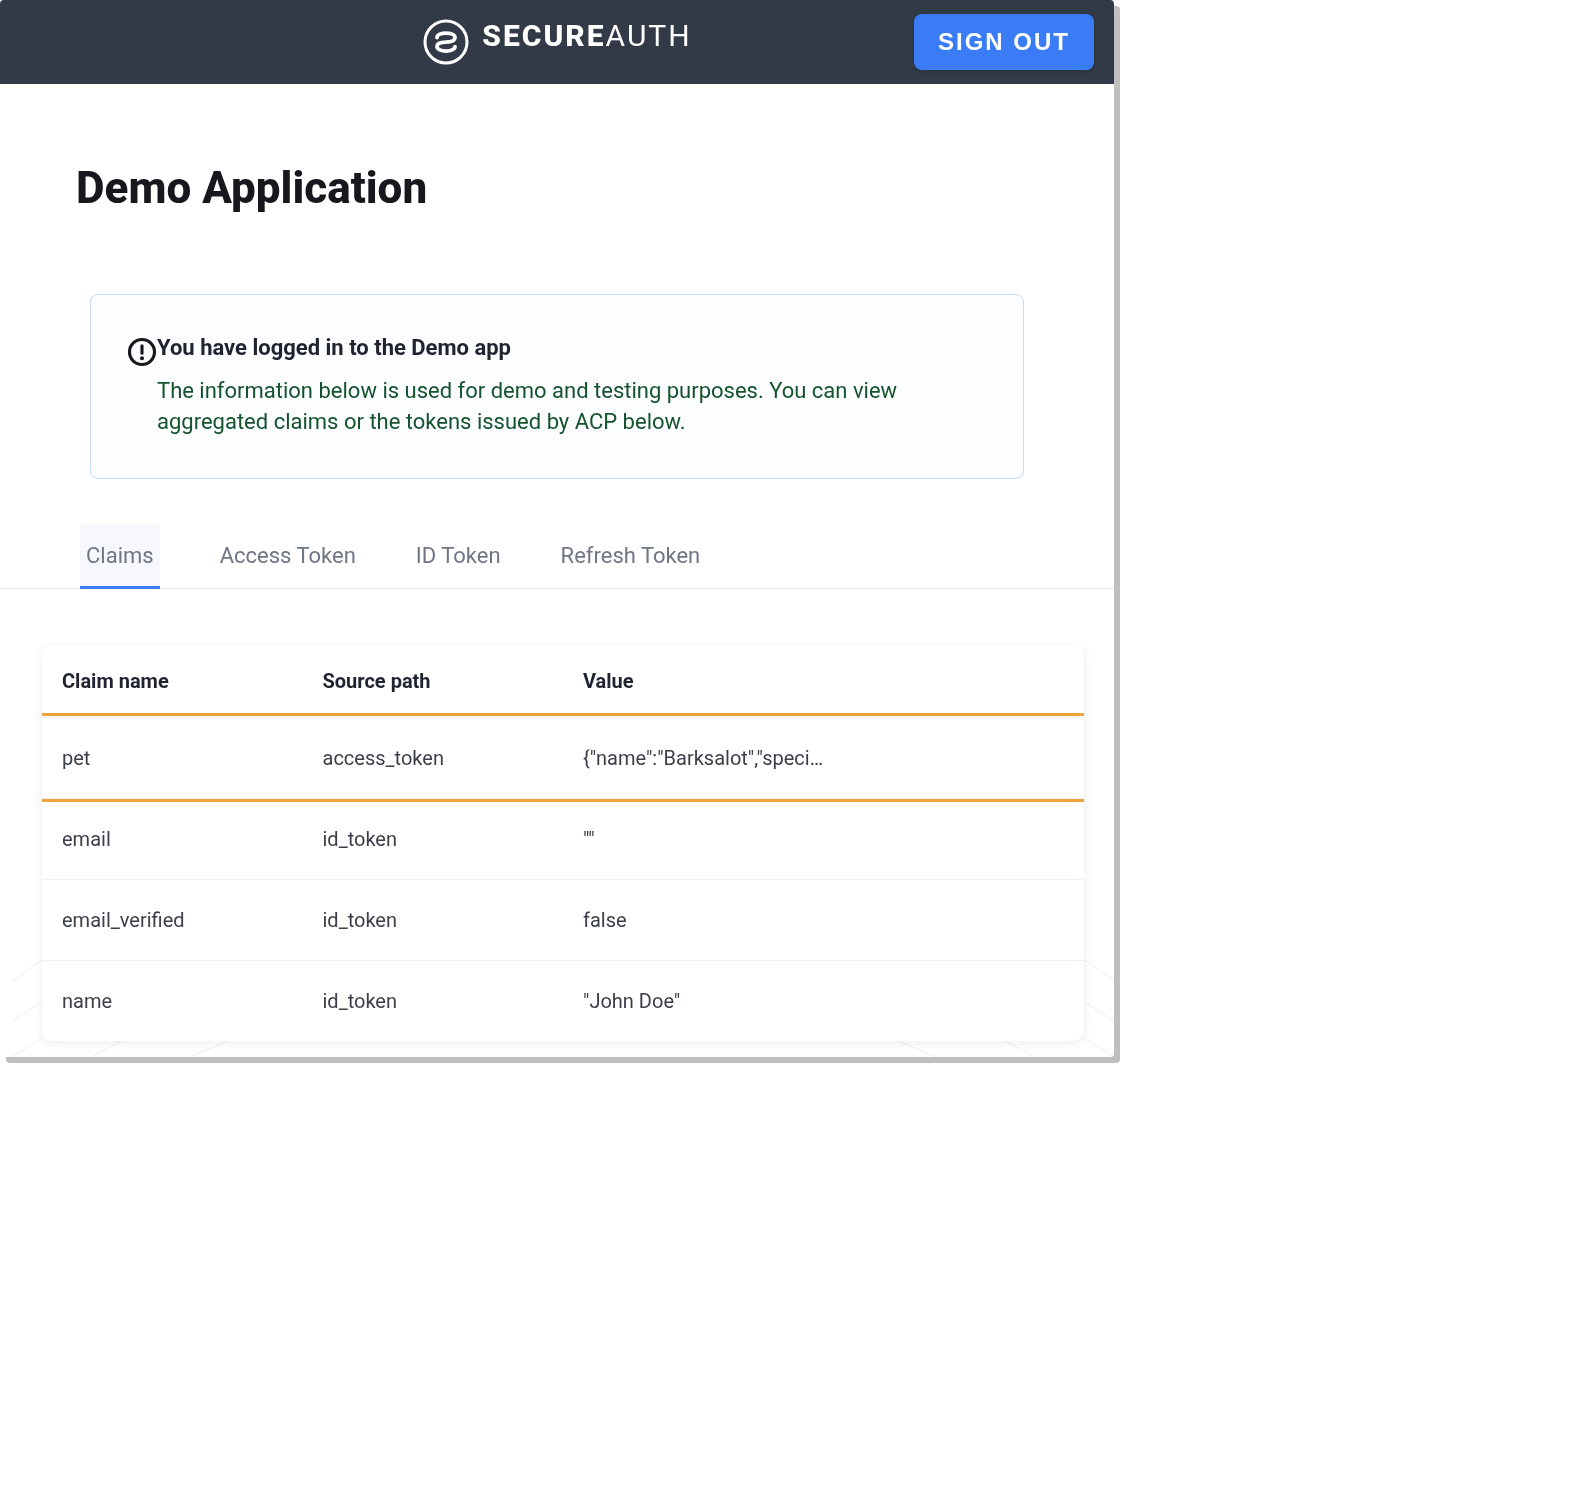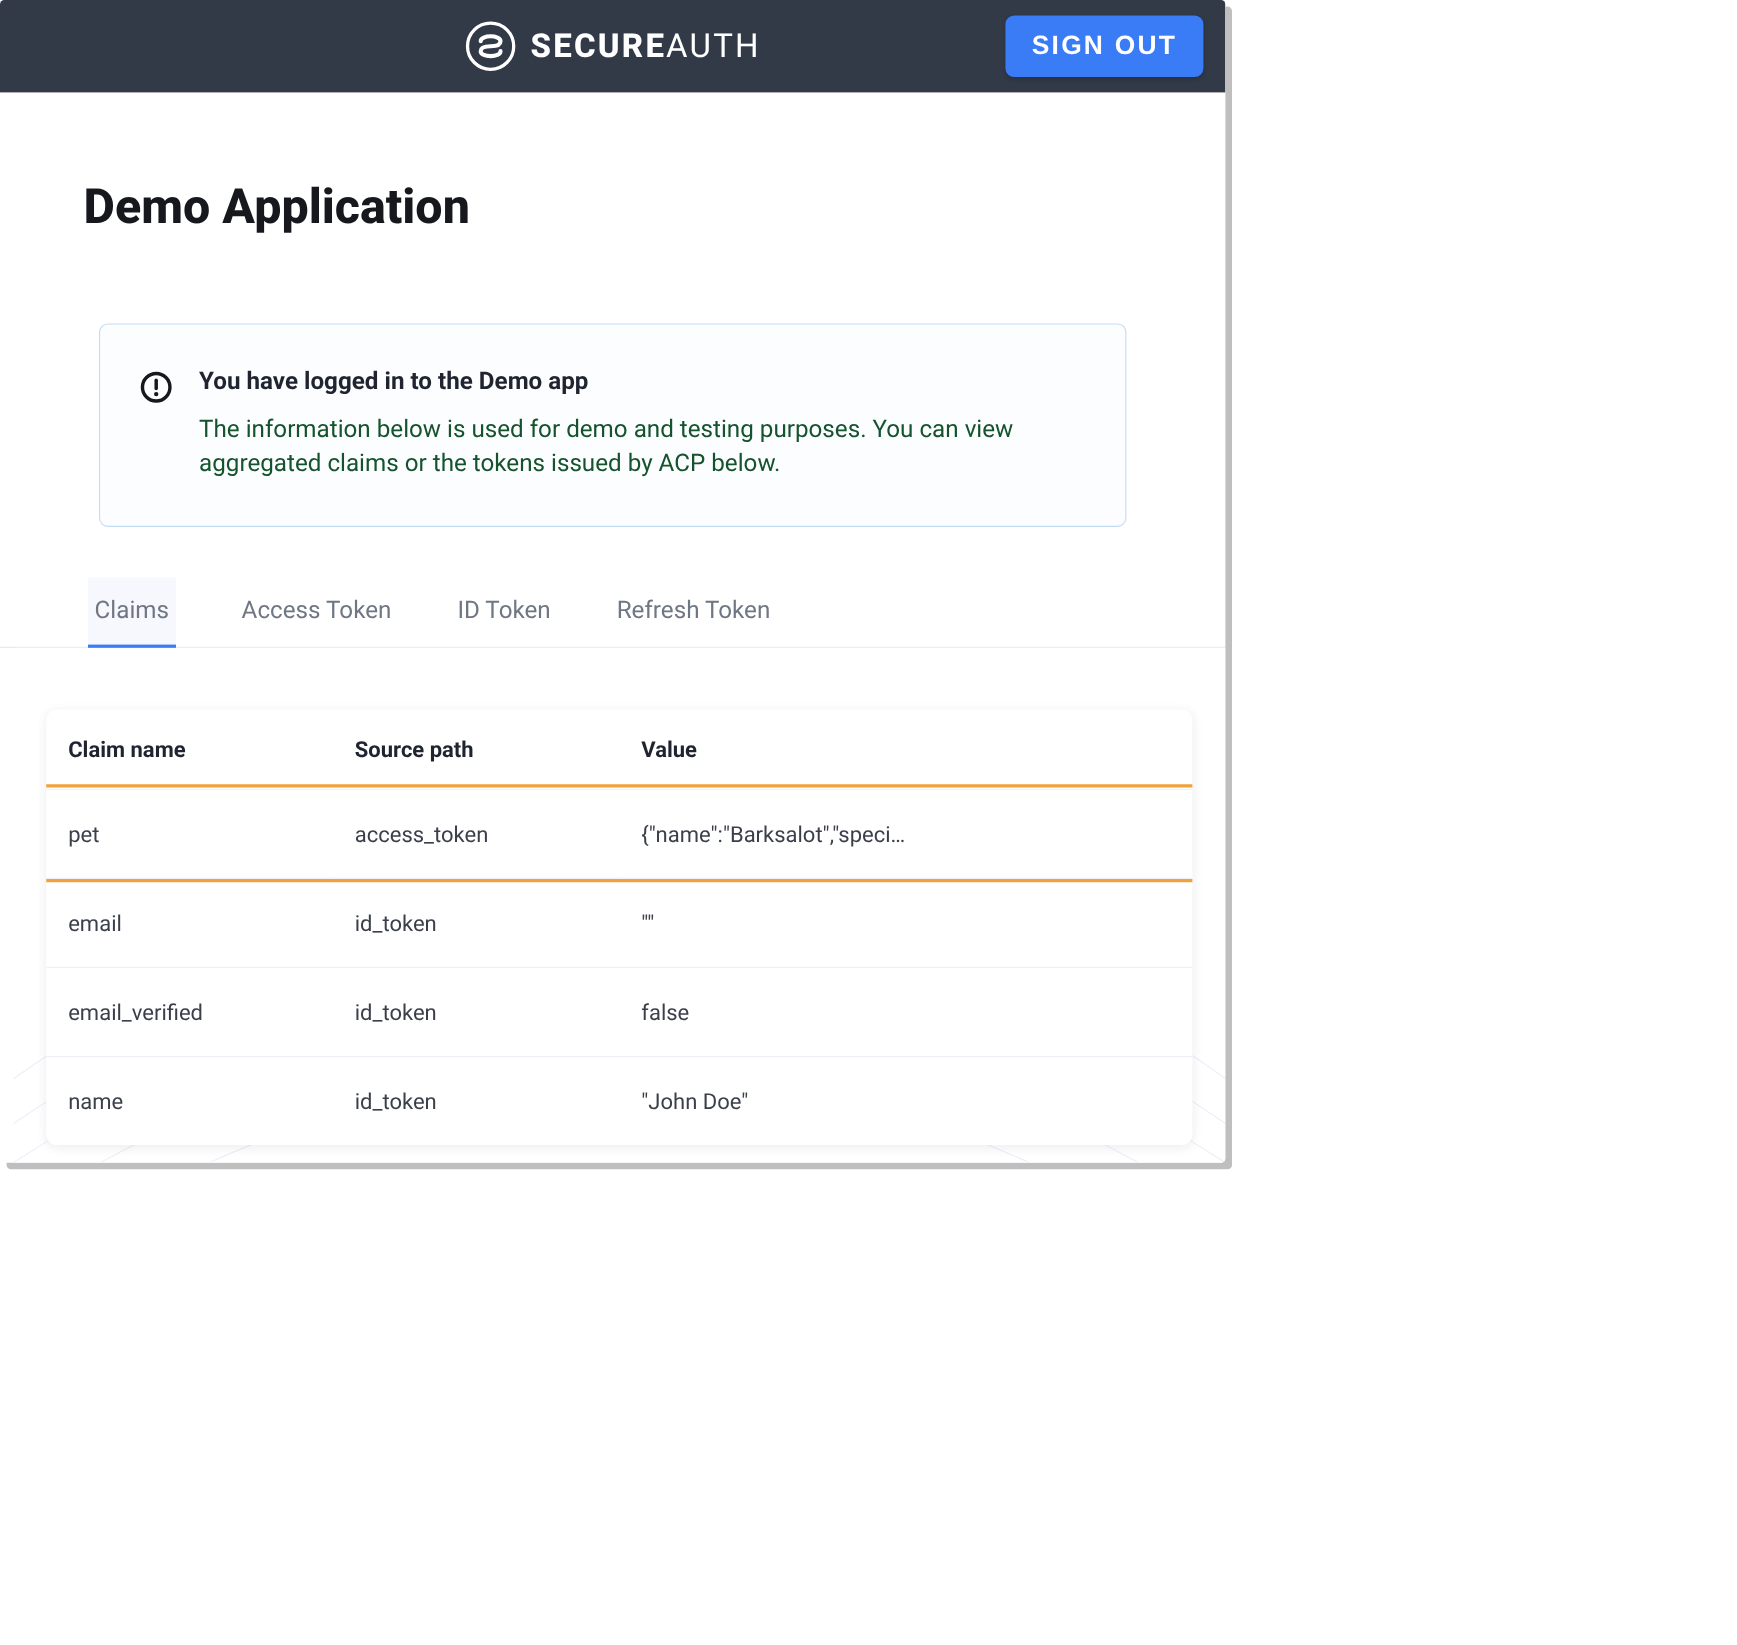--- a/index.html
+++ b/index.html
@@ -28,21 +28,20 @@
   .topbar {
     background: #323a48;
     height: 84px;
     display: flex;
     align-items: center;
     justify-content: center;
     position: relative;
   }
   .brand {
     display: flex;
-    align-items: center;
     color: #fff;
     gap: 12px;
   }
   .brand .logo {
     width: 48px; height: 48px;
   }
   .brand .wordmark {
     font-size: 30px;
     letter-spacing: 2px;
     font-weight: 400;
@@ -70,21 +69,20 @@
     color: #16181d;
     margin: 78px 0 0 76px;
   }
   .infobox {
     margin: 80px 90px 16px 90px;
     border: 1px solid #c4dbf6;
     border-radius: 8px;
     background: #fcfdfe;
     padding: 40px 40px 40px 36px;
     display: flex;
-    gap: 24px;
     align-items: flex-start;
   }
   .infobox .icon { flex: 0 0 auto; padding-top: 2px; }
   .infobox h3 {
     font-size: 22px;
     font-weight: 700;
     color: #1f2430;
     margin-bottom: 16px;
   }
   .infobox p {

